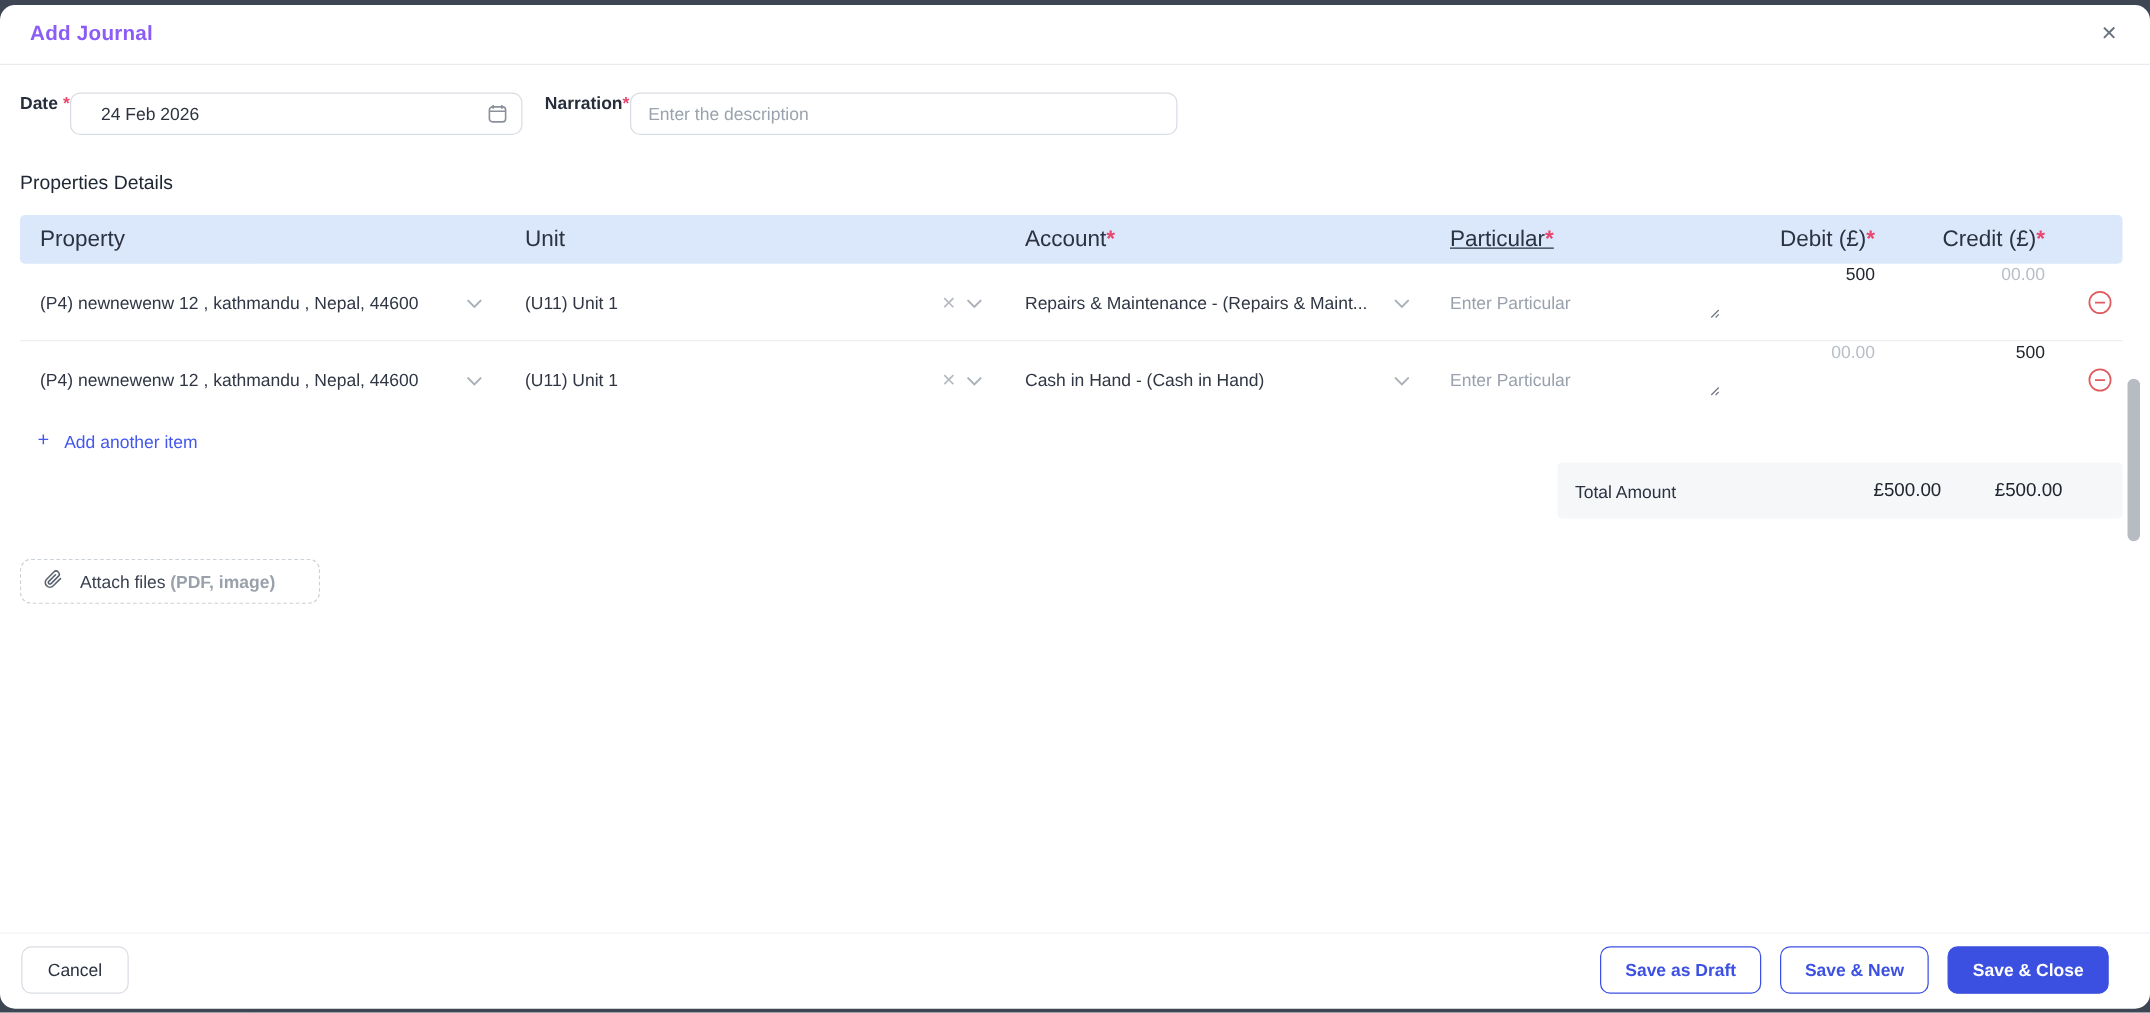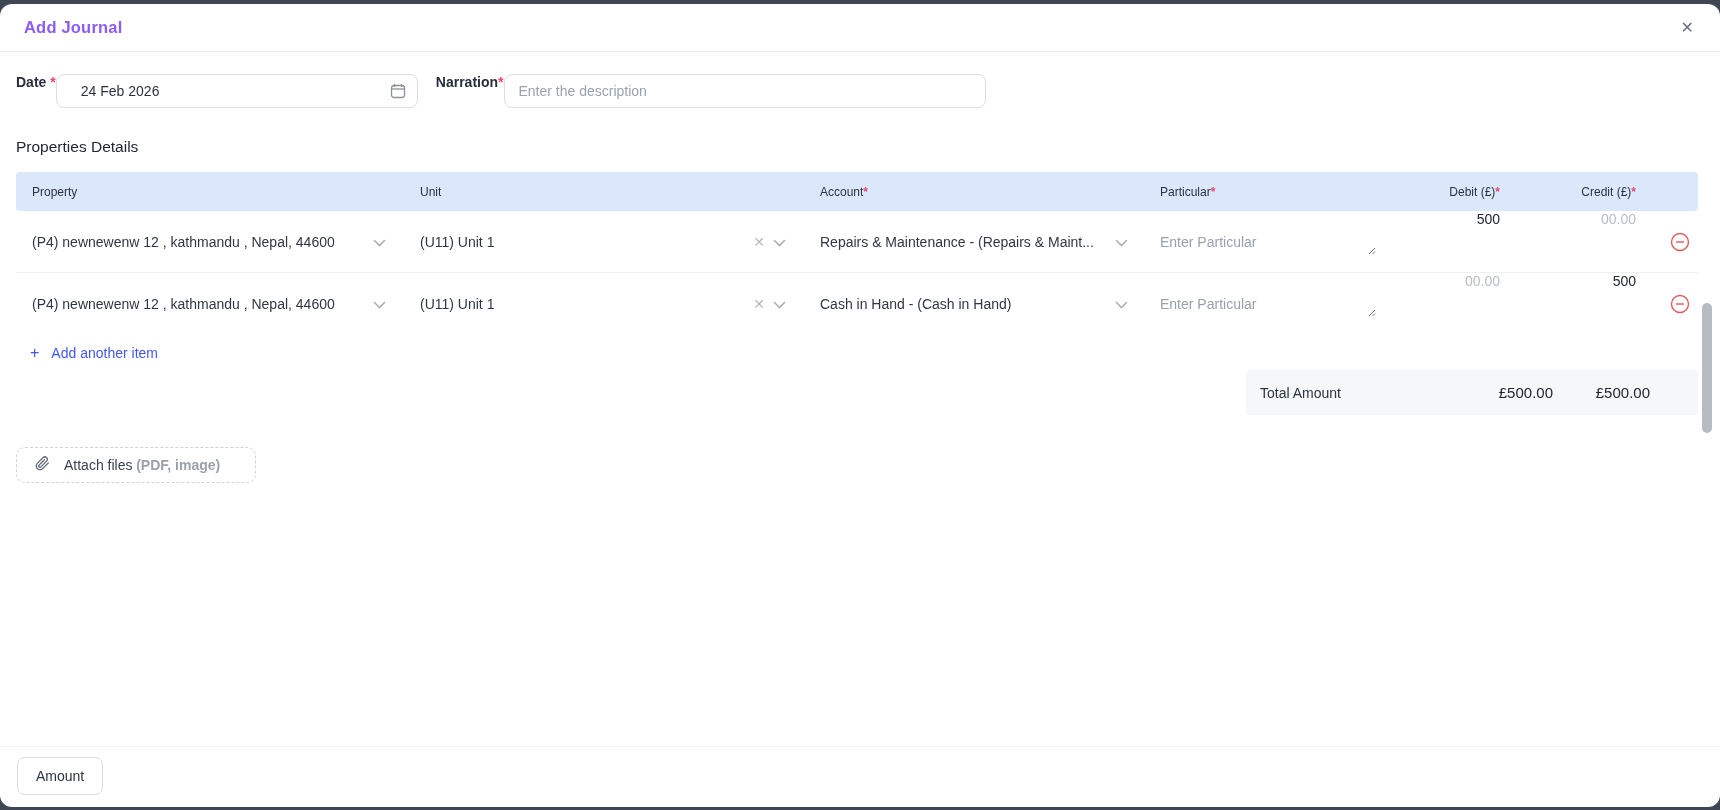--- a/index.html
+++ b/index.html
@@ -38,33 +38,33 @@
   .req-sp { margin-left:4px; }
   .text-input {
     height:34px; border:1px solid #d9dde4; border-radius:8px;
     font-family:"Liberation Sans", sans-serif;
     font-size:14px; color:#2c323e; background:#fff; outline:none;
   }
   .text-input::placeholder { color:#9aa3ad; }
   .date-wrap { position:relative; width:362px; }
   .date-wrap .text-input { width:100%; padding:0 38px 0 24px; }
   .cal-icon { position:absolute; right:12px; top:9px; }
-  .narr-input { width:482px; padding:0 14px; }
+  .narr-input { width:438px; padding:0 14px; }
 
   
   .ptable { margin-top:16px; }
   .t-grid { display:grid; grid-template-columns:394px 390px 340px 250px 155px 117px 36px; align-items:center; }
   .t-head {
     background:#dbe8fc; height:39px; border-radius:4px;
-    font-size:12px; font-weight:500; color:#2b3240;
+    font-size:18px; font-weight:500; color:#2b3240;
   }
   .t-head .c-prop { padding-left:16px; }
   .t-head .c-unit { padding-left:10px; }
   .t-head .c-acct { padding-left:20px; }
-  .t-head .c-part { padding-left:20px; }
+  .t-head .c-part { padding-left:20px;text-decoration:underline; }
   .c-debit { text-align:right; padding-right:45px; }
   .c-credit { text-align:right; padding-right:26px; }
   .t-row { height:61px; font-size:14px; color:#30playe3643; }
   .t-row { color:#303643; }
   .row-divider { border:none; border-top:1px solid #edeff2; }
   .cell { display:flex; align-items:center; height:100%; }
   .cell-select { justify-content:space-between; }
   .c-prop.cell { padding-left:16px; padding-right:24px; }
   .c-unit.cell { padding-left:10px; padding-right:14px; }
   .c-acct.cell { padding-left:20px; padding-right:12px; }
@@ -309,16 +309,21 @@
       <span>
         <span class="attach-label">Attach files</span>
         <span class="attach-hint">(PDF, image)</span>
       </span>
     </button>
 
     <div class="scroll-thumb"></div>
   </div>
 
   <div class="modal-footer">
-    <button class="btn btn-cancel">Amount</button>
+    <button class="btn btn-cancel">Cancel</button>
+    <div class="btn-group">
+      <button class="btn btn-outline">Save as Draft</button>
+      <button class="btn btn-outline">Save &amp; New</button>
+      <button class="btn btn-primary">Save &amp; Close</button>
+    </div>
   </div>
 
 </div>
 
 </body></html>

